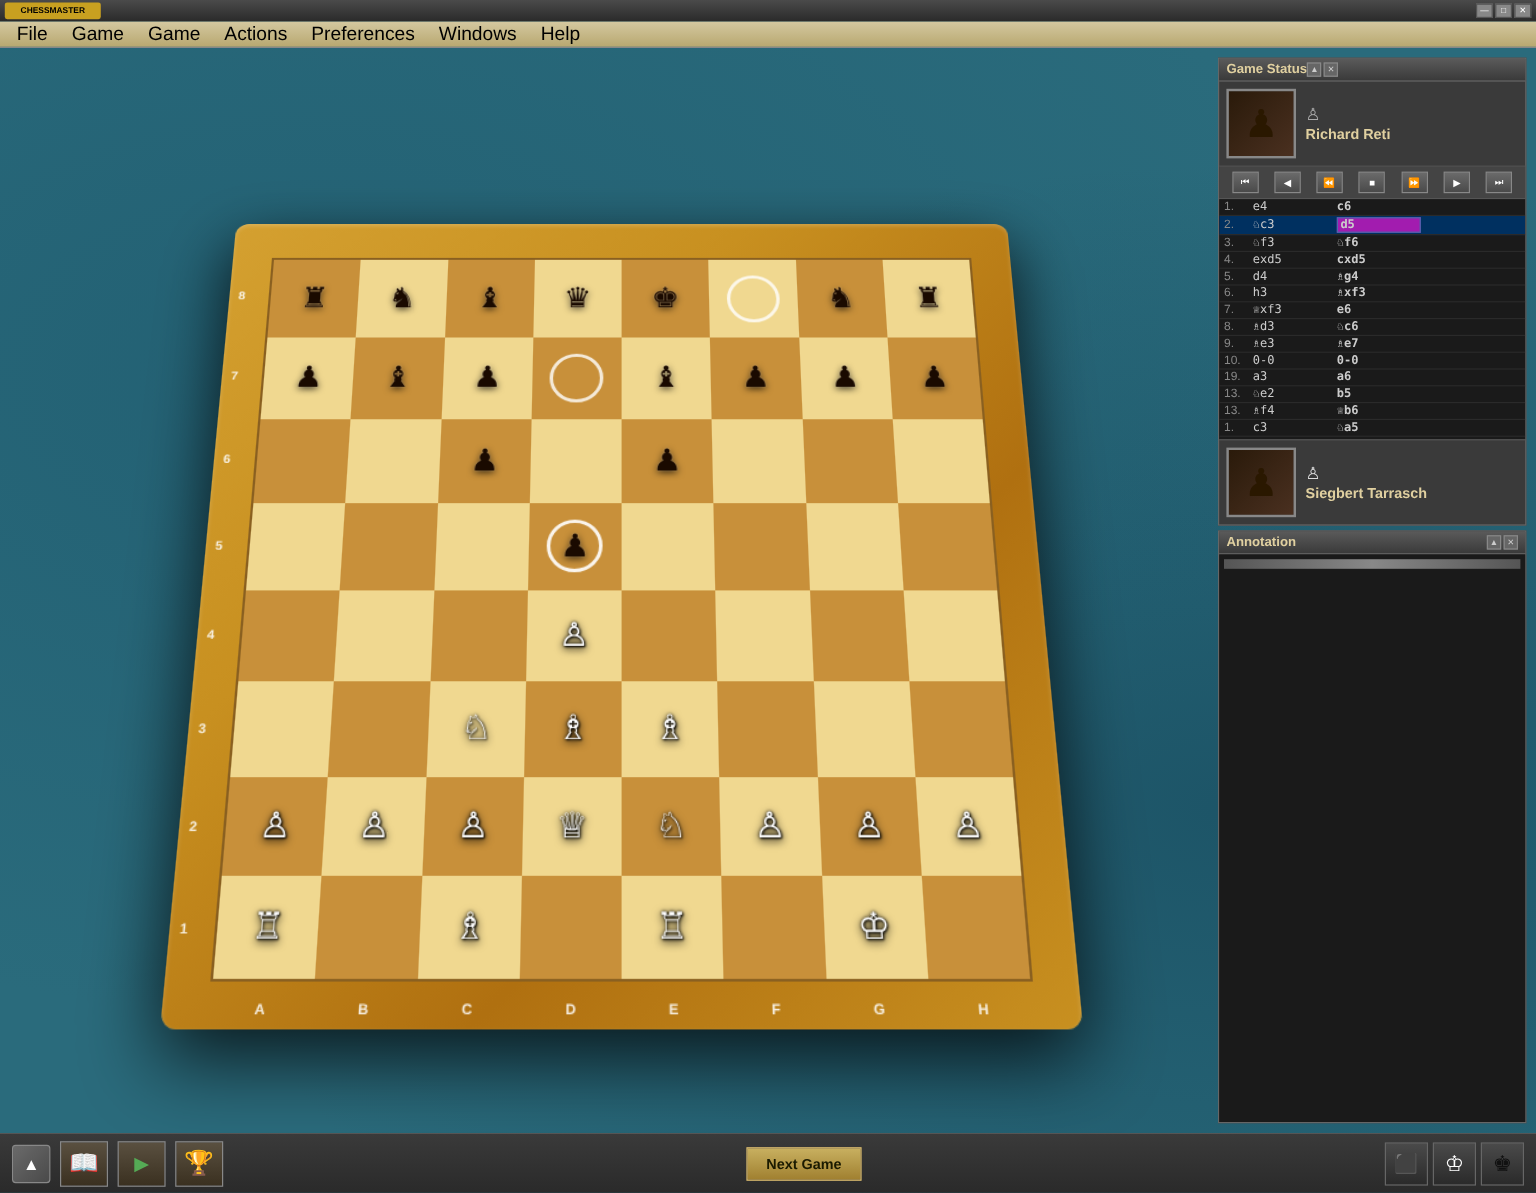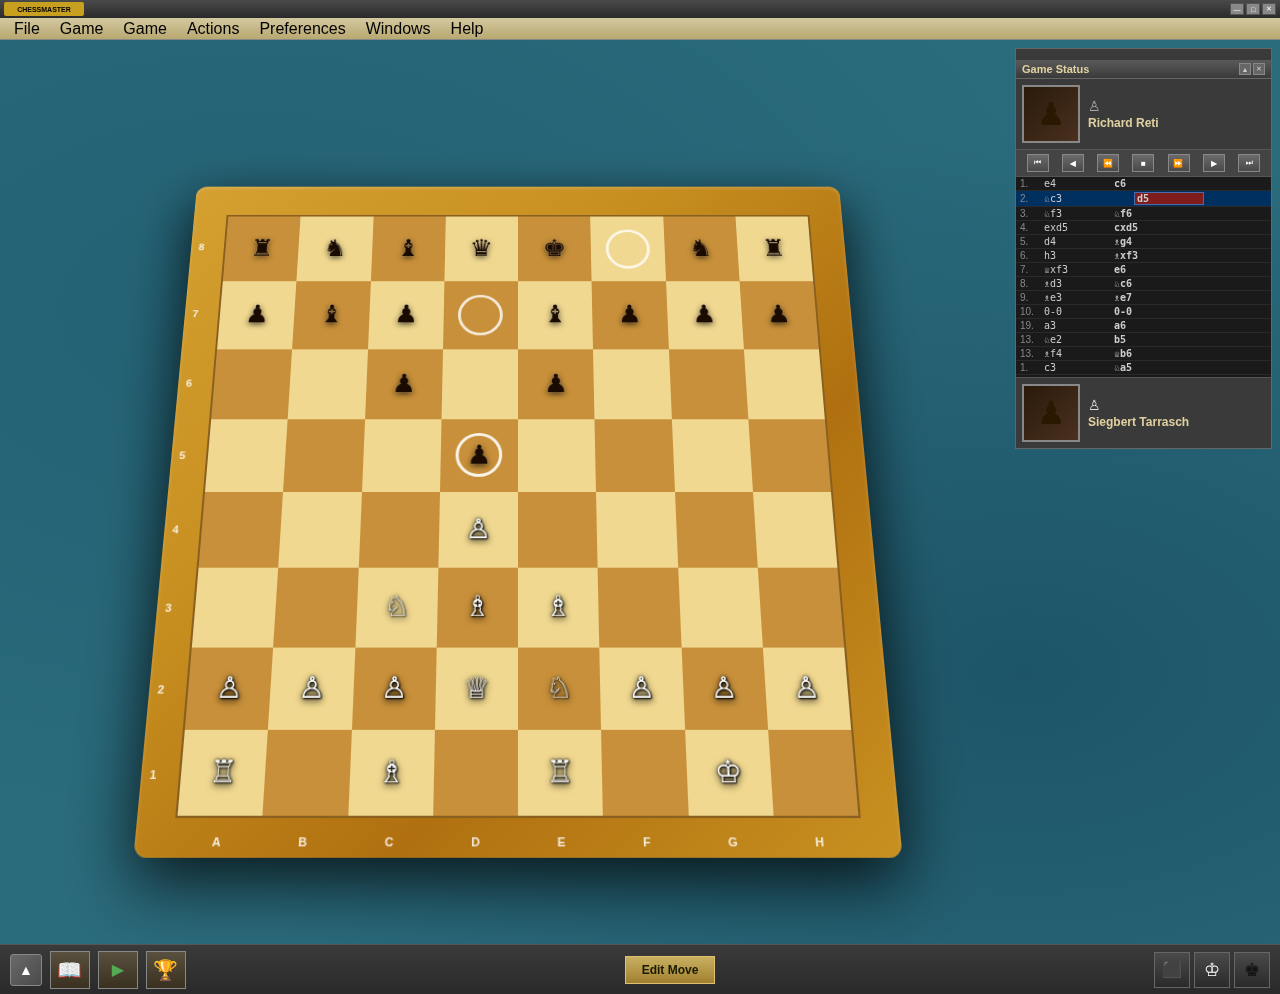--- a/index.html
+++ b/index.html
@@ -175,23 +175,21 @@
       border: 1px solid #666;
       flex: 0 0 auto;
       margin-bottom: 4px;
     }
 
     #game-status-header {
       background: linear-gradient(to bottom, #5a5a5a, #3a3a3a);
       padding: 3px 6px;
       display: flex;
       align-items: center;
-      justify-content: space-between;
       border-bottom: 1px solid #666;
-      margin-top: 11px;
     }
 
     .panel-title {
       color: #e0d0a0;
       font-size: 11px;
       font-weight: bold;
     }
 
     .panel-controls {
       display: flex;
@@ -289,24 +287,23 @@
       font-size: 10px;
       font-family: monospace;
     }
     .move-black {
       width: 70px;
       font-size: 10px;
       font-family: monospace;
       font-weight: bold;
     }
     .move-selected {
-      background: #7f1d1d;
+      background: #a21caf;
       border: 1px solid #4a6aaa;
       padding: 0 2px;
-      margin-left: 20px;
     }
 
     
     #move-list::-webkit-scrollbar { width: 8px; }
     #move-list::-webkit-scrollbar-track { background: #1a1a1a; }
     #move-list::-webkit-scrollbar-thumb { background: #555; }
 
     
     .player-row-bottom {
       border-top: 1px solid #555;
@@ -813,20 +810,32 @@
         <div class="player-avatar">
           <span style="font-size:32px; color:#2a1800;">♟</span>
         </div>
         <div style="display:flex;flex-direction:column;gap:2px;">
           <span style="font-size:14px;color:#ddd;">♙</span>
           <span class="player-name">Siegbert Tarrasch</span>
         </div>
       </div>
     </div>
 
+    <div id="annotation-panel">
+      <div id="annotation-header">
+        <span class="panel-title">Annotation</span>
+        <div class="panel-controls">
+          <div class="panel-ctrl-btn">▲</div>
+          <div class="panel-ctrl-btn">✕</div>
+        </div>
+      </div>
+      <div id="annotation-content">
+        <div style="height:8px; background: linear-gradient(to right, #555, #888, #555); margin-bottom:4px;"></div>
+      </div>
+    </div>
 
   </div>
 </div>
 
 <div id="bottom-bar">
   <div id="bottom-left">
     <div class="bottom-arrow-btn">
       <span>▲</span>
     </div>
     <div class="bottom-icon-btn">
@@ -834,21 +843,21 @@
     </div>
     <div class="bottom-icon-btn">
       <span style="color:#5a5;font-size:16px;">▶</span>
     </div>
     <div class="bottom-icon-btn">
       <span>🏆</span>
     </div>
   </div>
 
   <div style="display:flex; align-items:center; gap:10px;">
-    <button id="next-move-btn">Edit Move</button>
+    <button id="next-move-btn">Next Game</button>
   </div>
 
   <div id="bottom-right">
     <div class="bottom-right-btn">
       <span style="font-size:16px;">⬛</span>
     </div>
     <div class="bottom-right-btn">
       <span style="font-size:18px; color:#fff;">♔</span>
     </div>
     <div class="bottom-right-btn">

